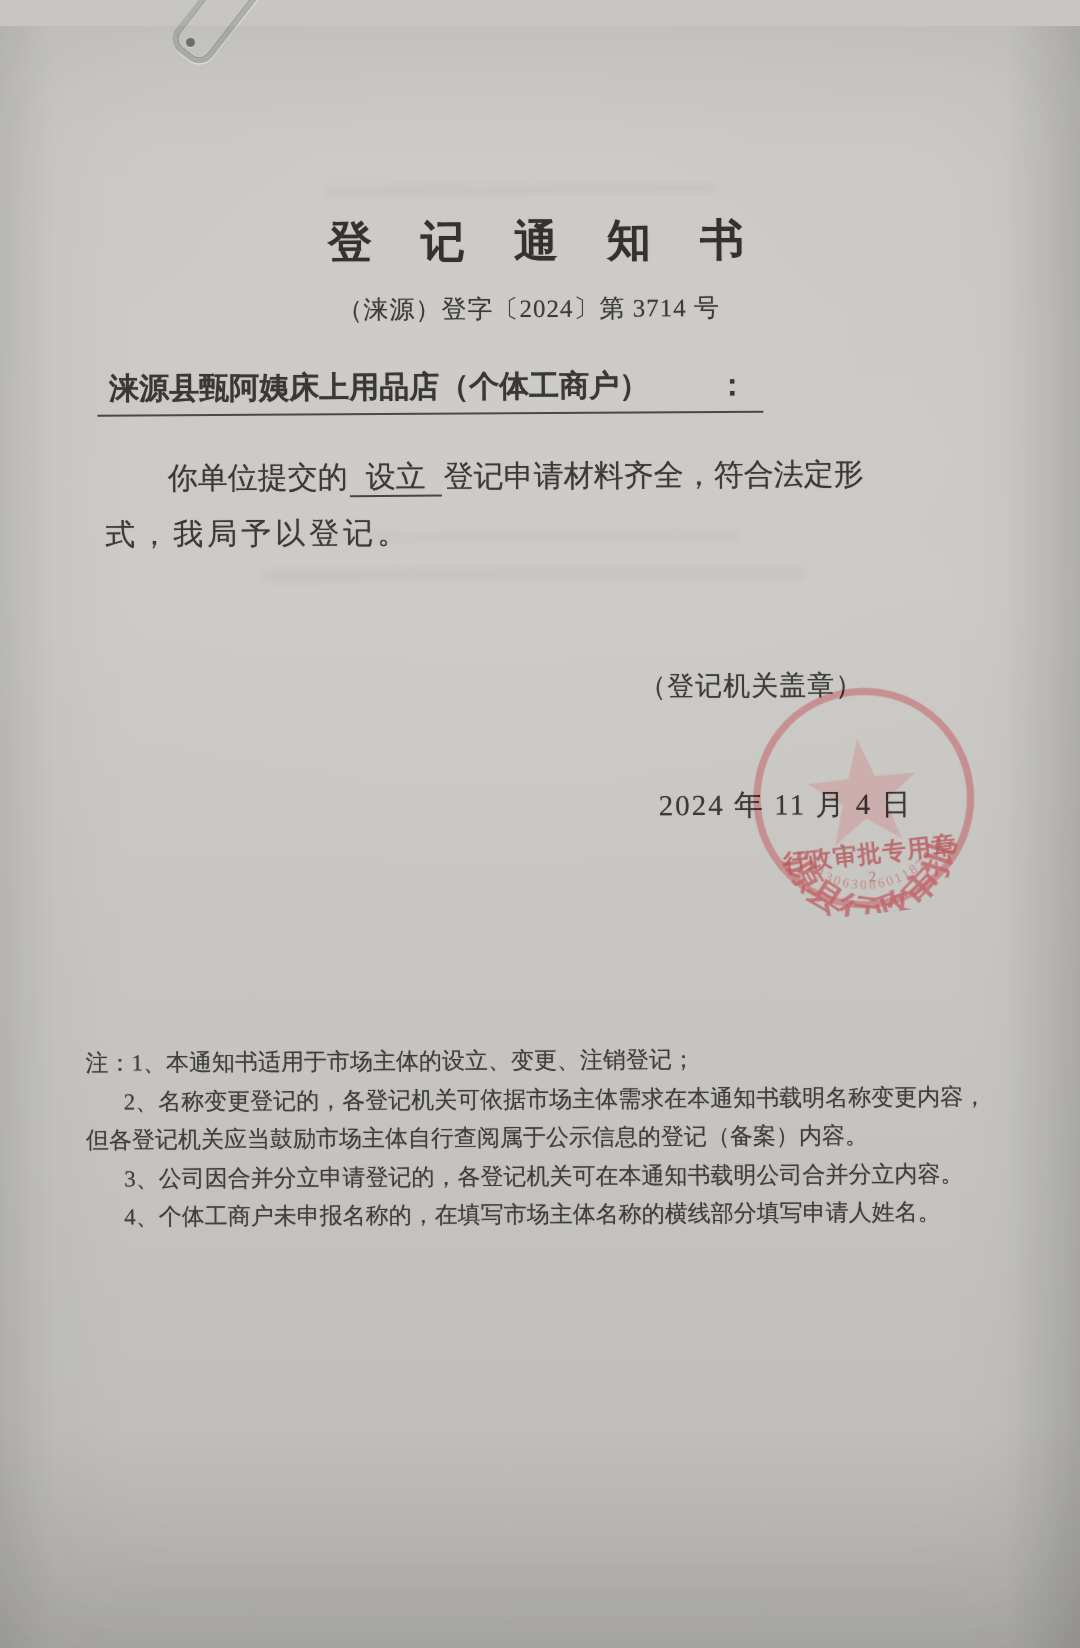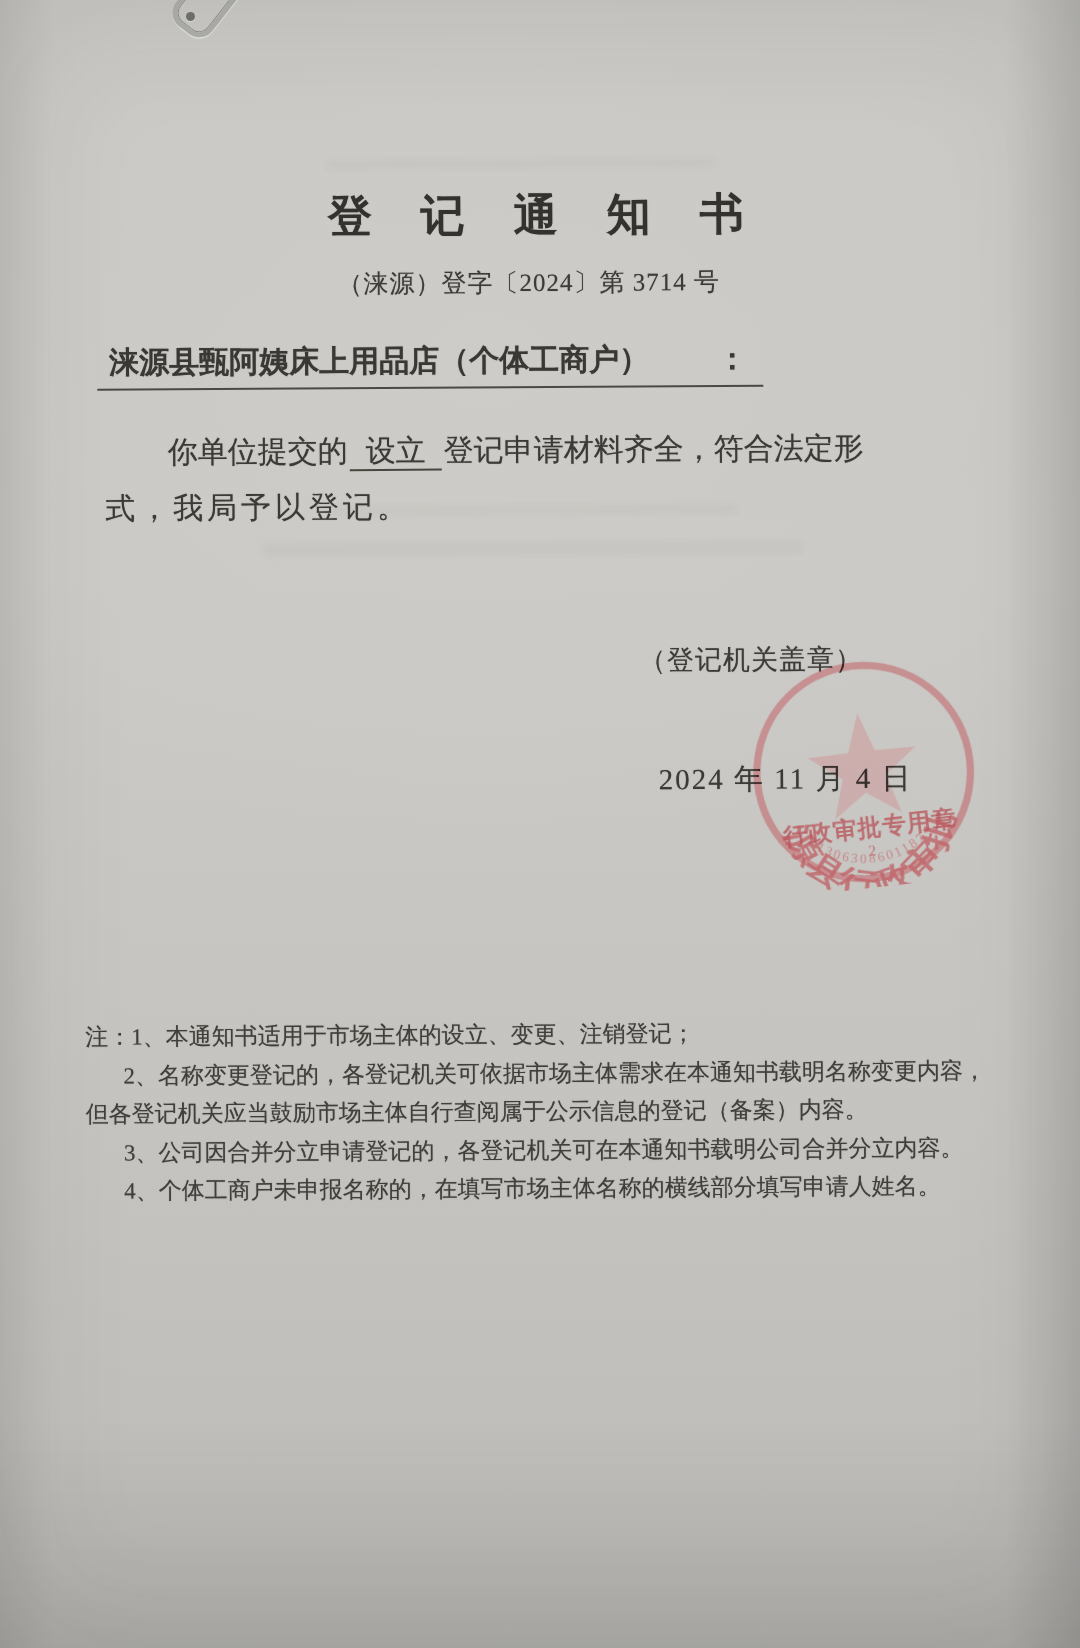--- a/index.html
+++ b/index.html
@@ -9,20 +9,21 @@
     background:#c7c6c2;
   }
   .photo{
     position:absolute;inset:0;
     background:
       linear-gradient(270deg, rgba(0,0,0,0.10) 0%, rgba(0,0,0,0.0) 7%),
       linear-gradient(0deg, rgba(0,0,0,0.09) 0%, rgba(0,0,0,0.0) 14%),
       linear-gradient(90deg, rgba(0,0,0,0.05) 0%, rgba(0,0,0,0.0) 5%),
       radial-gradient(ellipse 900px 700px at 45% 22%, #cdccc8 0%, rgba(205,204,200,0) 70%),
       linear-gradient(180deg,#c9c8c4 0%, #cbcac6 35%, #c4c3bf 70%, #bcbbb7 100%);
+    margin-top: 26px;
   }
   .photo::after{
     content:"";position:absolute;inset:0;pointer-events:none;
     box-shadow:inset 0 0 140px rgba(40,40,38,0.10);
   }
   .page{position:absolute;inset:0;transform:rotate(-0.35deg);color:#3b3a38;}
   .soft{text-shadow:0 0 1px rgba(66,64,60,0.55);}
 
   .title{
     position:absolute;top:186px;left:0;width:1060px;margin:0;

